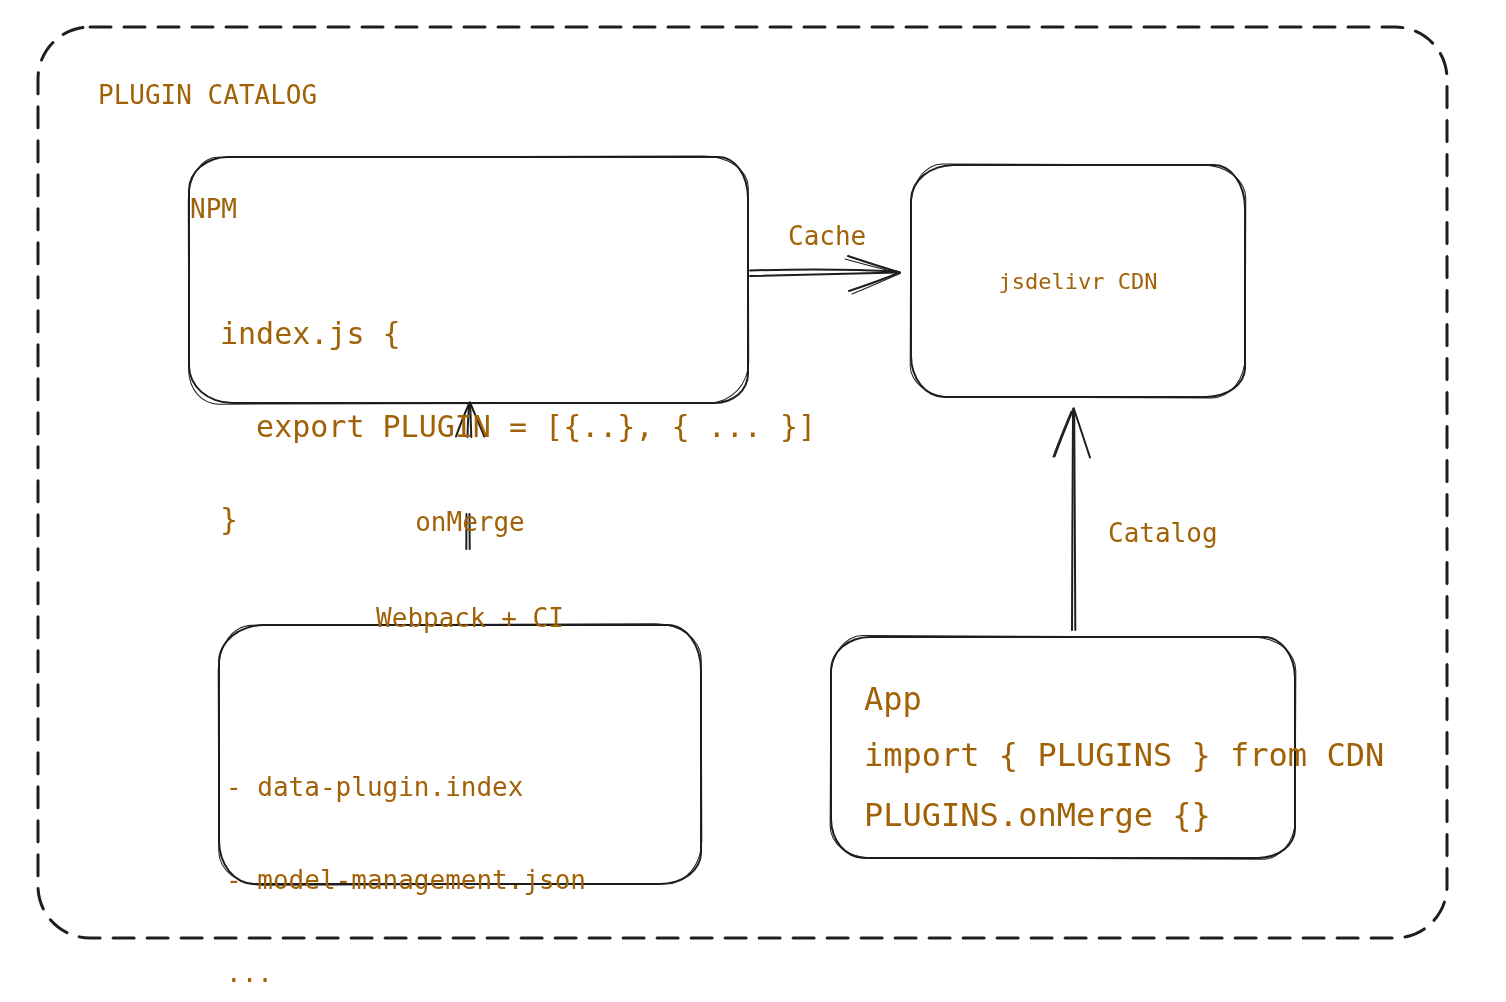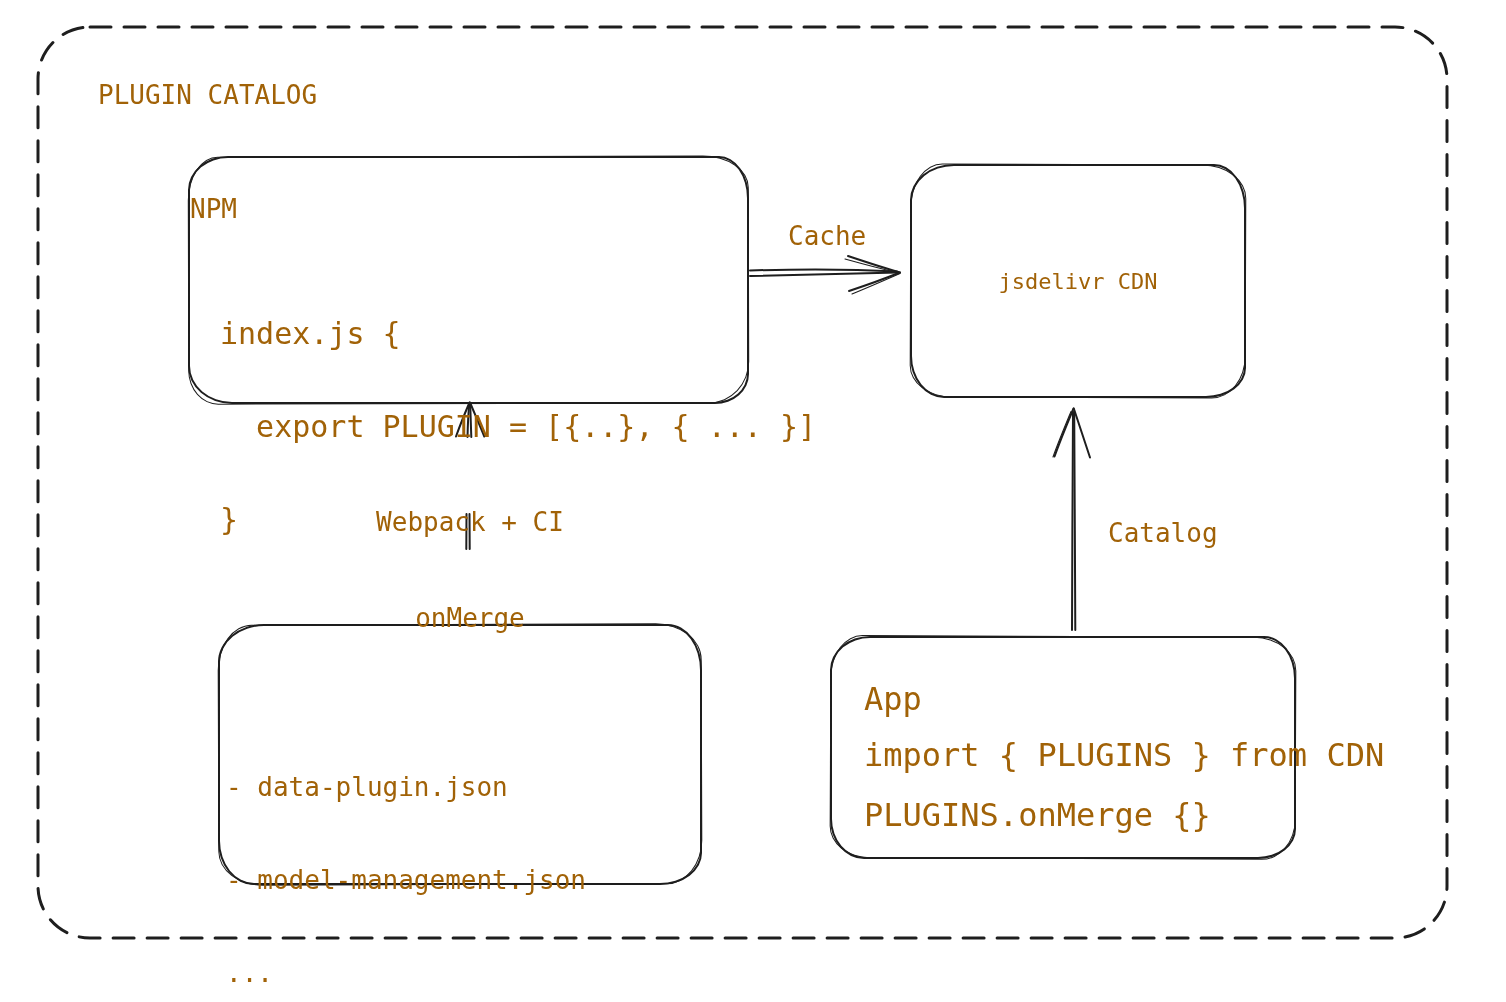--- a/index.html
+++ b/index.html
@@ -139,27 +139,27 @@
     </div>
   </div>
 
   <div class="t cache-label">Cache</div>
 
   <div class="node cdn">
     <div class="cdn-title">jsdelivr CDN</div>
   </div>
 
   <div class="t webpack-label">
+    <span>onMerge</span>
     <span>Webpack + CI</span>
-    <span>onMerge</span>
   </div>
 
   <div class="node repo">
     <div class="repo-files">
-      <span class="code-line">- data-plugin.json</span>
+      <span class="code-line">- data-plugin.index</span>
       <span class="code-line">- model-management.json</span>
       <span class="code-line">...</span>
     </div>
   </div>
 
   <div class="t import-label">Catalog</div>
 
   <div class="node app">
     <div class="app-line app-line-1">App</div>
     <div class="app-line app-line-2">import { PLUGINS } from CDN</div>

